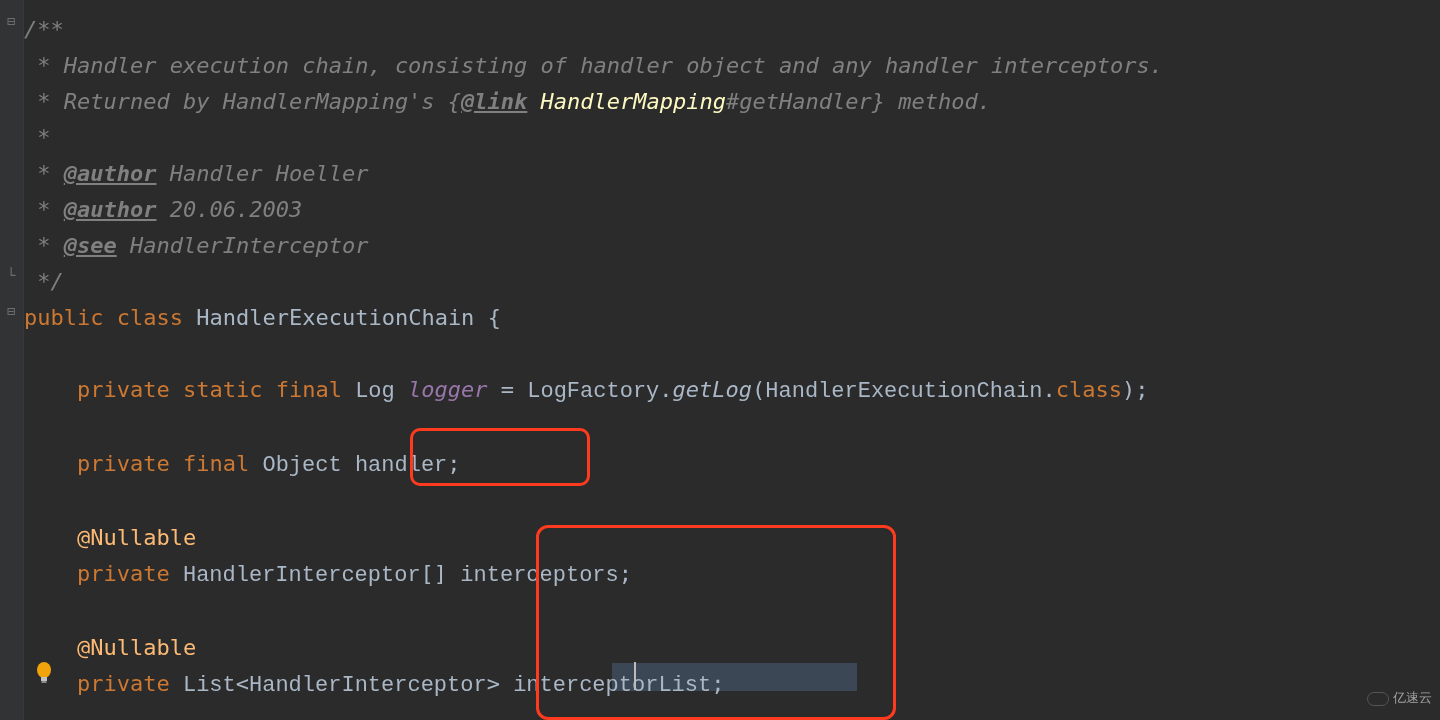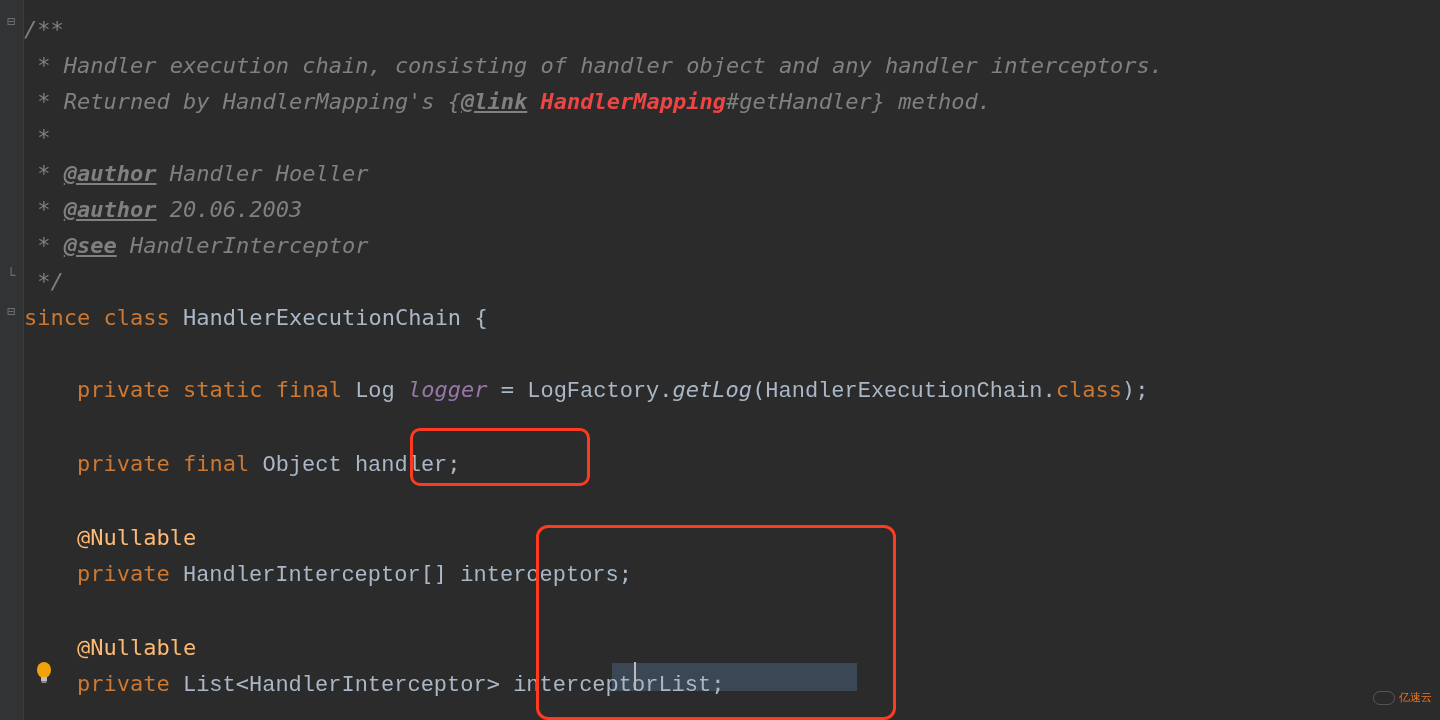--- a/index.html
+++ b/index.html
@@ -37,21 +37,21 @@
     .bracket { color: #6e6e6e; }
     .code {
       position: absolute;
       left: 24px;
       top: 12px;
       white-space: pre;
       font-style: normal;
     }
     .comment { color: #808080; font-style: italic; }
     .doc-tag { color: #808080; font-weight: bold; font-style: italic; text-decoration: underline; }
-    .doc-link-text { color: #ef4444; font-style: italic; font-weight: bold; }
+    .doc-link-text { color: #fef9c3; font-style: italic; }
     .keyword { color: #cc7832; font-style: normal; }
     .class-name { color: #a9b7c6; font-style: normal; }
     .method-italic { color: #a9b7c6; font-style: italic; }
     .field-italic { color: #9876aa; font-style: italic; margin-top: 8px; }
     .ident { color: #a9b7c6; font-style: normal; font-family: Liberation Mono, monospace; }
     .annotation { color: #fdba74; font-style: normal; }
     .punct { color: #a9b7c6; font-style: normal; }
     .highlight-box1 {
       position: absolute;
       border: 3px solid #ff3b1f;
@@ -93,22 +93,22 @@
       left: 34px;
       top: 660px;
       width: 20px;
       height: 24px;
     }
     .bulb-icon svg { width: 20px; height: 24px; }
     .watermark {
       position: absolute;
       right: 8px;
       bottom: 4px;
-      color: #f97316;
-      font-size: 11px;
+      color: #a3a3a3;
+      font-size: 13px;
       font-style: normal;
     }
     .watermark-logo {
       display: inline-block;
       width: 22px; height: 14px;
       border: 1px solid #555; border-radius: 7px;
       margin-right: 4px; vertical-align: middle;
       position: relative;
     }
   </style>
@@ -124,21 +124,21 @@
 <div class="selection-bg"></div>
 
 <div class="code"><span class="comment">/**</span>
 <span class="comment"><span> * </span><span>Handler execution chain, consisting of handler object and any handler interceptors.</span></span>
 <span class="comment"><span> * </span><span>Returned by HandlerMapping's {</span><span class="doc-tag">@link</span><span class="doc-link-text"> HandlerMapping</span><span>#getHandler} method.</span></span>
 <span class="comment"> *</span>
 <span class="comment"> * <span class="doc-tag">@author</span><span> Handler Hoeller</span></span>
 <span class="comment"> * <span class="doc-tag">@author</span><span> 20.06.2003</span></span>
 <span class="comment"> * <span class="doc-tag">@see</span><span> HandlerInterceptor</span></span>
 <span class="comment"> */</span>
-<span><span class="keyword">since</span> <span class="keyword">class</span> <span class="class-name">HandlerExecutionChain</span> <span class="punct">{</span></span>
+<span><span class="keyword">public</span> <span class="keyword">class</span> <span class="class-name">HandlerExecutionChain</span> <span class="punct">{</span></span>
 
 <span>    <span class="keyword">private</span> <span class="keyword">static</span> <span class="keyword">final</span> <span class="ident">Log</span> <span class="field-italic">logger</span><span class="punct"> = </span><span class="ident">LogFactory</span><span class="punct">.</span><span class="method-italic">getLog</span><span class="punct">(</span><span class="ident">HandlerExecutionChain</span><span class="punct">.</span><span class="keyword">class</span><span class="punct">);</span></span>
 
 <span>    <span class="keyword">private</span> <span class="keyword">final</span> <span class="ident">Object</span> <span class="ident">handler</span><span class="punct">;</span></span>
 
 <span>    <span class="annotation">@Nullable</span></span>
 <span>    <span class="keyword">private</span> <span class="ident">HandlerInterceptor</span><span class="punct">[]</span> <span class="ident">interceptors</span><span class="punct">;</span></span>
 
 <span>    <span class="annotation">@Nullable</span></span>
 <span>    <span class="keyword">private</span> <span class="ident">List</span><span class="punct">&lt;</span><span class="ident">HandlerInterceptor</span><span class="punct">&gt;</span> <span class="ident">interceptorList</span><span class="punct">;</span></span></div>

